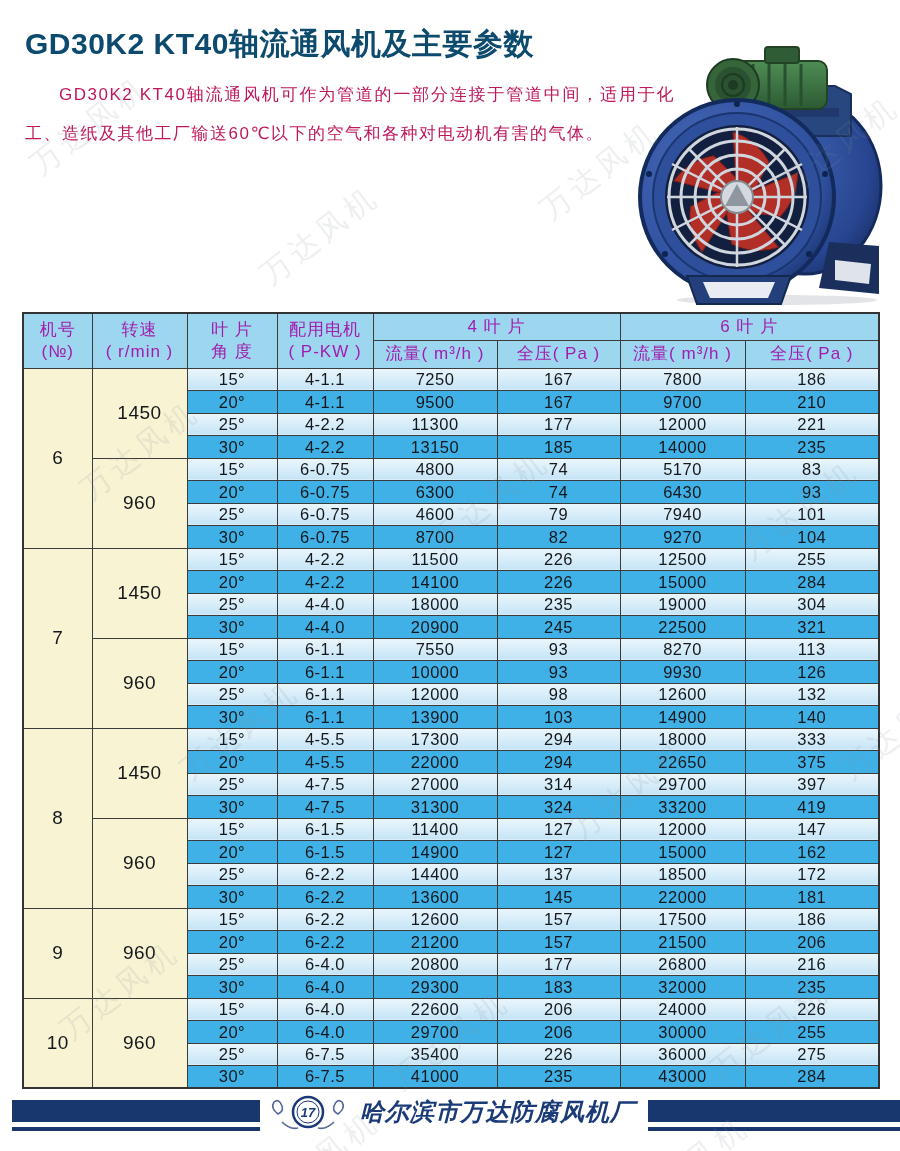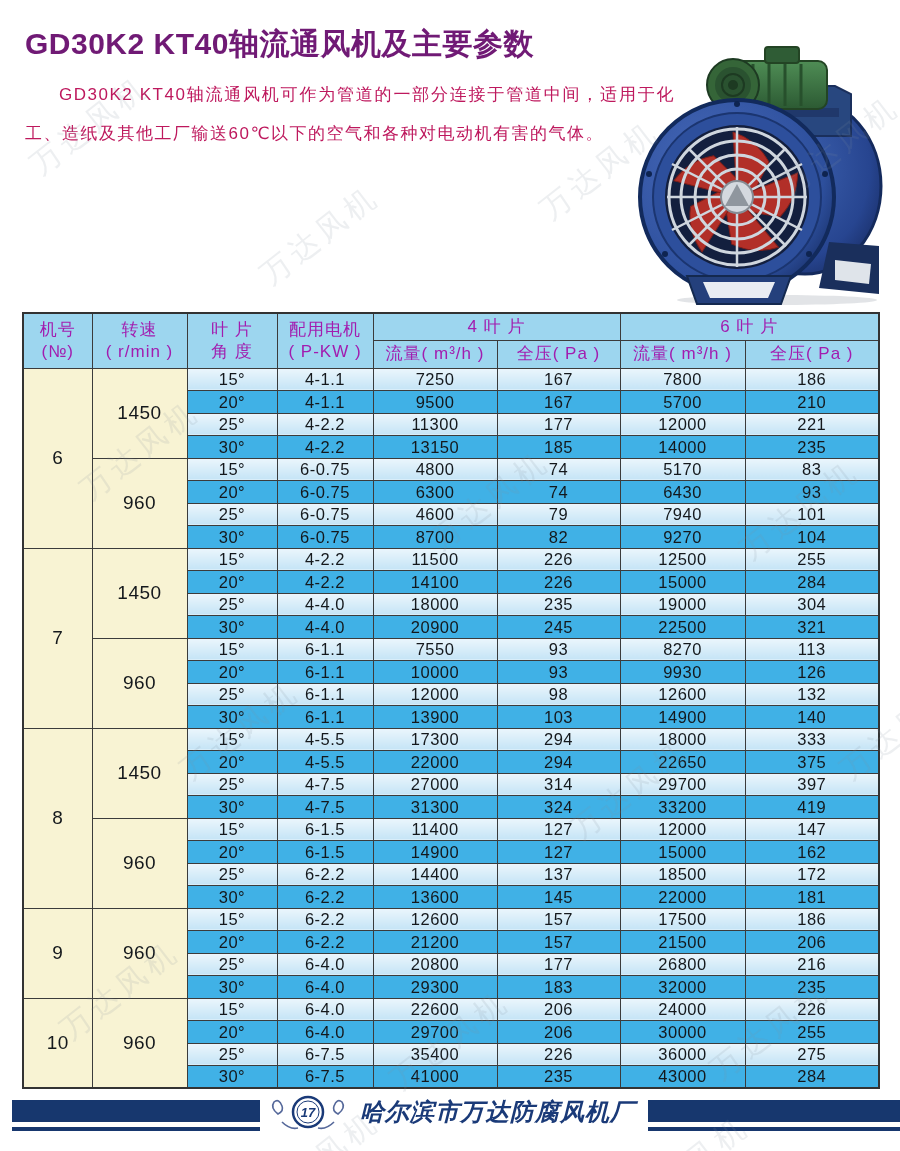--- a/index.html
+++ b/index.html
@@ -3,21 +3,21 @@
 <meta charset="utf-8">
 <style>
   * { margin:0; padding:0; box-sizing:border-box; }
   html,body { width:900px; height:1151px; }
   body {
     position:relative; overflow:hidden; background:#ffffff;
     font-family:"Liberation Sans","DejaVu Sans",sans-serif;
   }
   .page-title {
     position:absolute; left:25px; top:24px;
-    font-size:30px; font-weight:bold; color:#701a75; letter-spacing:0.5px;
+    font-size:30px; font-weight:bold; color:#0c4a6e; letter-spacing:0.5px;
   }
   .intro {
     position:absolute; left:25px; top:76px; width:650px;
   }
   .intro p {
     font-size:17px; line-height:38.5px; letter-spacing:1.5px;
     color:#be185d; text-indent:2em; text-align:justify;
   }
   .fan-photo {
     position:absolute; right:15px; top:34px; width:248px; height:272px;
@@ -215,21 +215,21 @@
         <td class="val">7250</td>
         <td class="val">167</td>
         <td class="val">7800</td>
         <td class="val">186</td>
       </tr>
       <tr class="dark">
         <td class="val">20°</td>
         <td class="val">4-1.1</td>
         <td class="val">9500</td>
         <td class="val">167</td>
-        <td class="val">5700</td>
+        <td class="val">9700</td>
         <td class="val">210</td>
       </tr>
       <tr class="light">
         <td class="val">25°</td>
         <td class="val">4-2.2</td>
         <td class="val">11300</td>
         <td class="val">177</td>
         <td class="val">12000</td>
         <td class="val">221</td>
       </tr>

